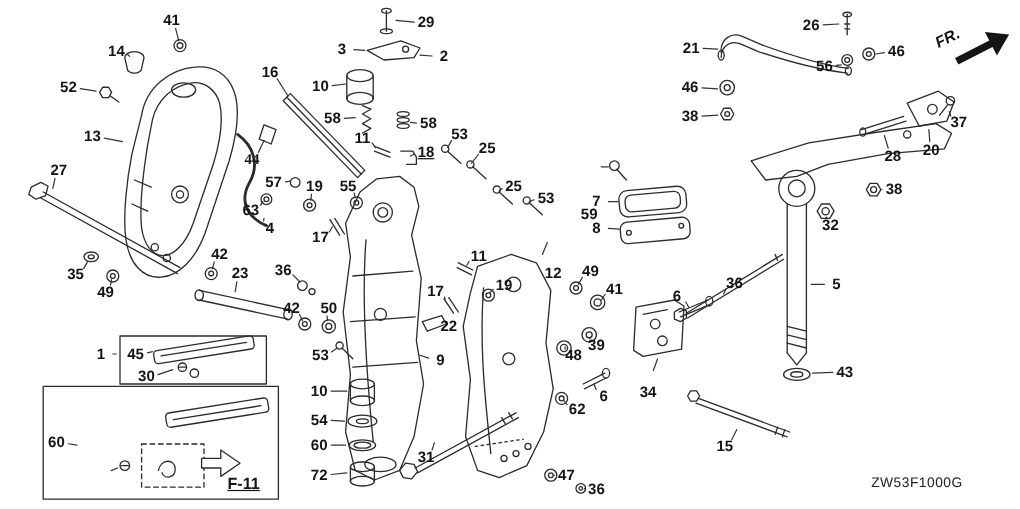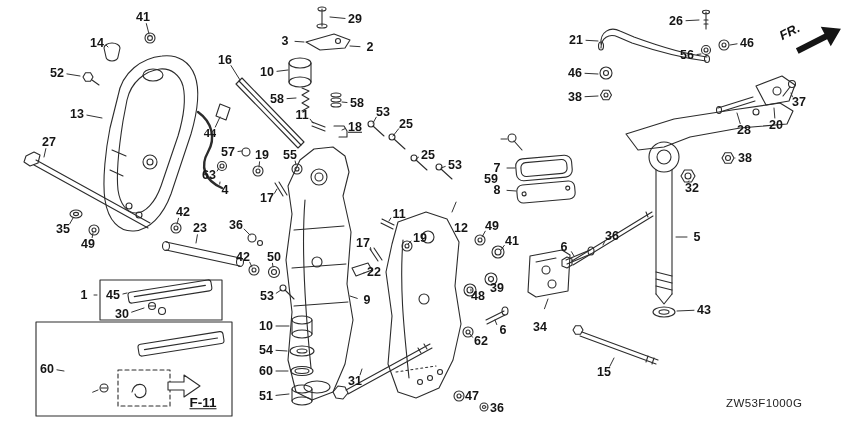--- a/index.html
+++ b/index.html
@@ -434,21 +434,21 @@
       <span class="part-label" style="left: 267px; top: 198px;">17</span>
       <span class="part-label" style="left: 399px; top: 214px;">11</span>
       <span class="part-label" style="left: 420px; top: 238px;">19</span>
       <span class="part-label" style="left: 363px; top: 243px;">17</span>
       <span class="part-label" style="left: 374px; top: 272px;">22</span>
       <span class="part-label" style="left: 267px; top: 296px;">53</span>
       <span class="part-label" style="left: 367px; top: 300px;">9</span>
       <span class="part-label" style="left: 266px; top: 326px;">10</span>
       <span class="part-label" style="left: 266px; top: 350px;">54</span>
       <span class="part-label" style="left: 266px; top: 371px;">60</span>
-      <span class="part-label" style="left: 266px; top: 396px;">51</span>
+      <span class="part-label" style="left: 266px; top: 396px;">72</span>
       <span class="part-label" style="left: 355px; top: 381px;">31</span>
       <span class="part-label" style="left: 461px; top: 196px; margin-top: 32px;">12</span>
       <span class="part-label" style="left: 492px; top: 226px;">49</span>
       <span class="part-label" style="left: 512px; top: 241px;">41</span>
       <span class="part-label" style="left: 497px; top: 288px;">39</span>
       <span class="part-label" style="left: 478px; top: 296px;">48</span>
       <span class="part-label" style="left: 540px; top: 315px; margin-top: 12px;">34</span>
       <span class="part-label" style="left: 564px; top: 247px;">6</span>
       <span class="part-label" style="left: 503px; top: 330px;">6</span>
       <span class="part-label" style="left: 481px; top: 341px;">62</span>

